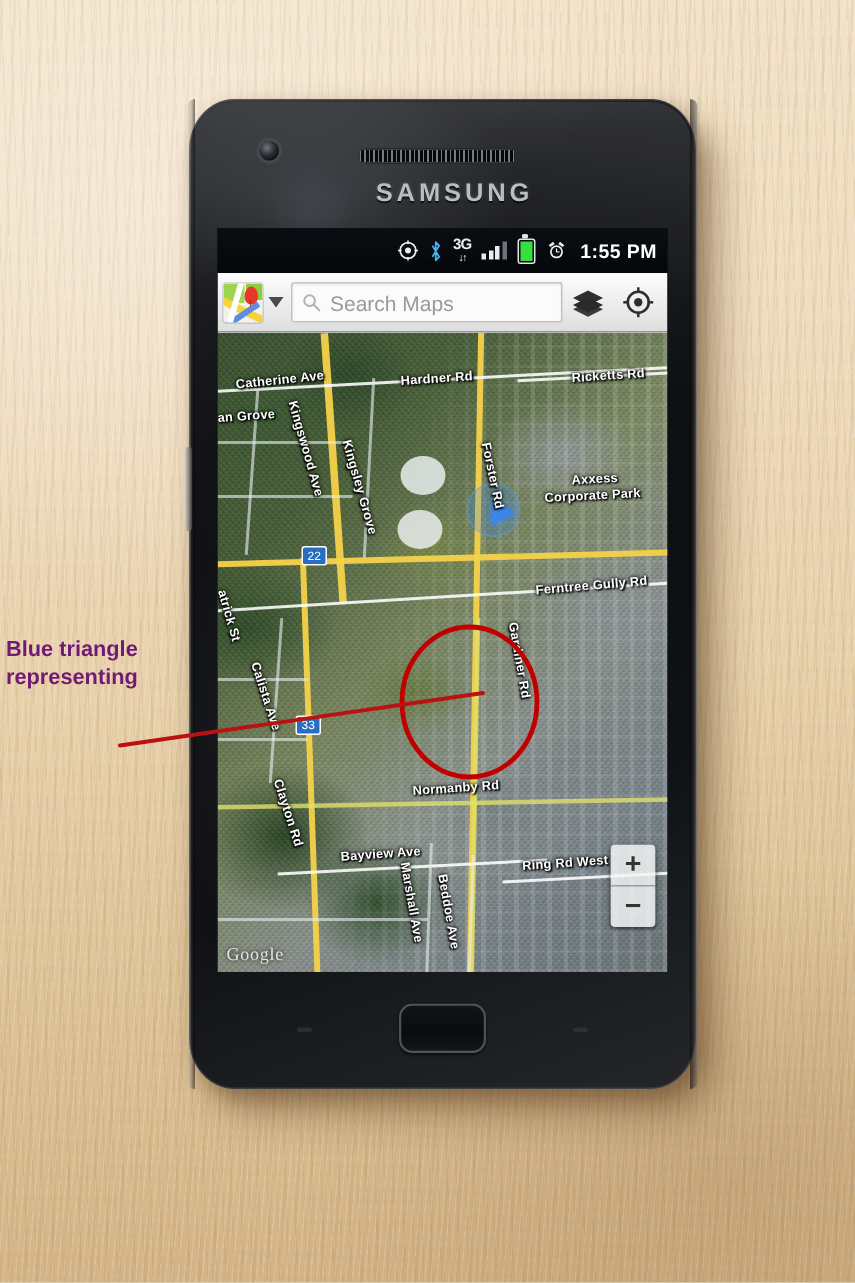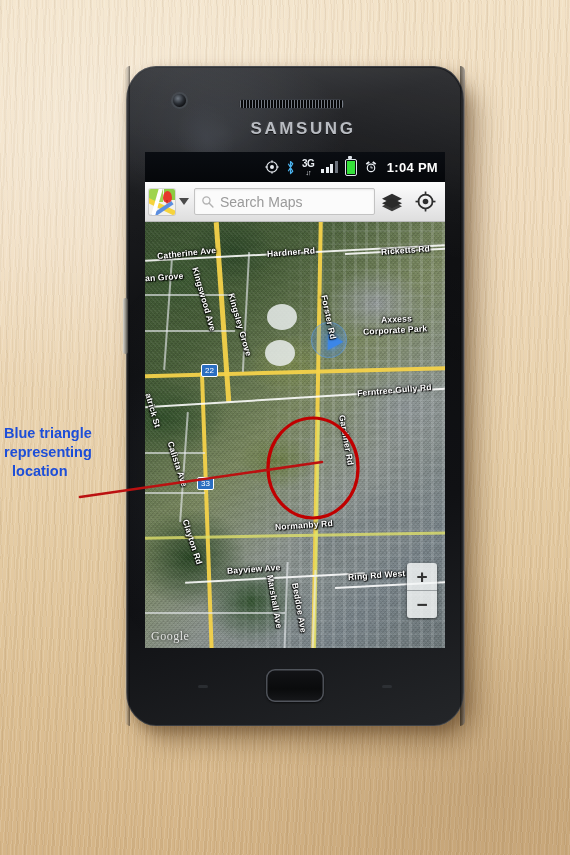--- a/index.html
+++ b/index.html
@@ -333,21 +333,21 @@
         <svg width="14" height="14" viewBox="0 0 24 24">
           <circle cx="12" cy="13.5" r="7.4" fill="#e9edf2"></circle>
           <circle cx="12" cy="13.5" r="5.4" fill="#0a0d12"></circle>
           <rect x="11.3" y="9.6" width="1.4" height="4.4" fill="#e9edf2"></rect>
           <rect x="11.9" y="12.9" width="3.6" height="1.3" fill="#e9edf2"></rect>
           <path d="M3 6 L8 2 L10 4.5 L5 8 Z" fill="#e9edf2"></path>
           <path d="M21 6 L16 2 L14 4.5 L19 8 Z" fill="#e9edf2"></path>
         </svg>
       </span>
 
-      <span id="clock">1:04 PM</span>
+      <span id="clock">1:55 PM</span>
     </div>
 
     <div id="maps-toolbar">
 
       <div id="maps-app-icon">
         <div class="q1"></div>
         <div class="q2"></div>
         <div class="road-y"></div>
         <div class="road-b"></div>
         <div class="road-w"></div>
@@ -456,17 +456,16 @@
   <div id="cap-left"></div>
   <div id="cap-right"></div>
   <div id="home-button"></div>
 </div>
 
 <svg id="annotation" width="570" height="855">
   <ellipse id="highlight-circle" cx="313" cy="468" rx="45" ry="50" fill="none" stroke="#c00000" stroke-width="3.2"></ellipse>
   <line id="annotation-arrow" x1="80" y1="497" x2="322" y2="462" stroke="#bb1111" stroke-width="2.6" stroke-linecap="round"></line>
 </svg>
 
-<div id="annotation-text" style="color: #1d4ed8;">
+<div id="annotation-text" style="color: #701a75;">
     <span>Blue triangle</span>
     <span>representing</span>
-    <span class="indent">location</span>
   </div>
 
 </body></html>

